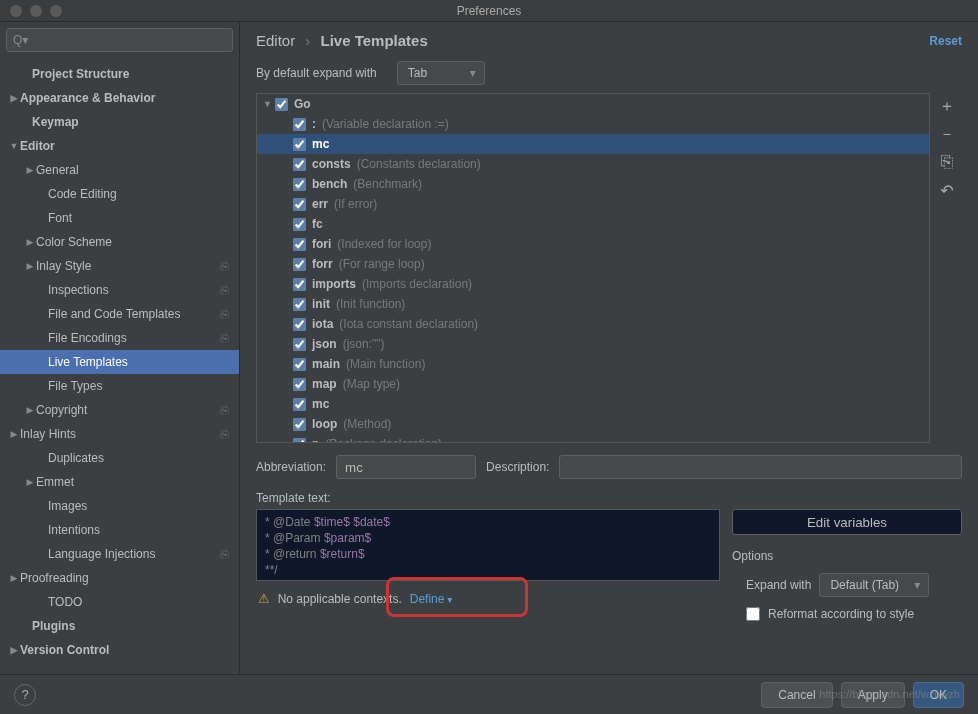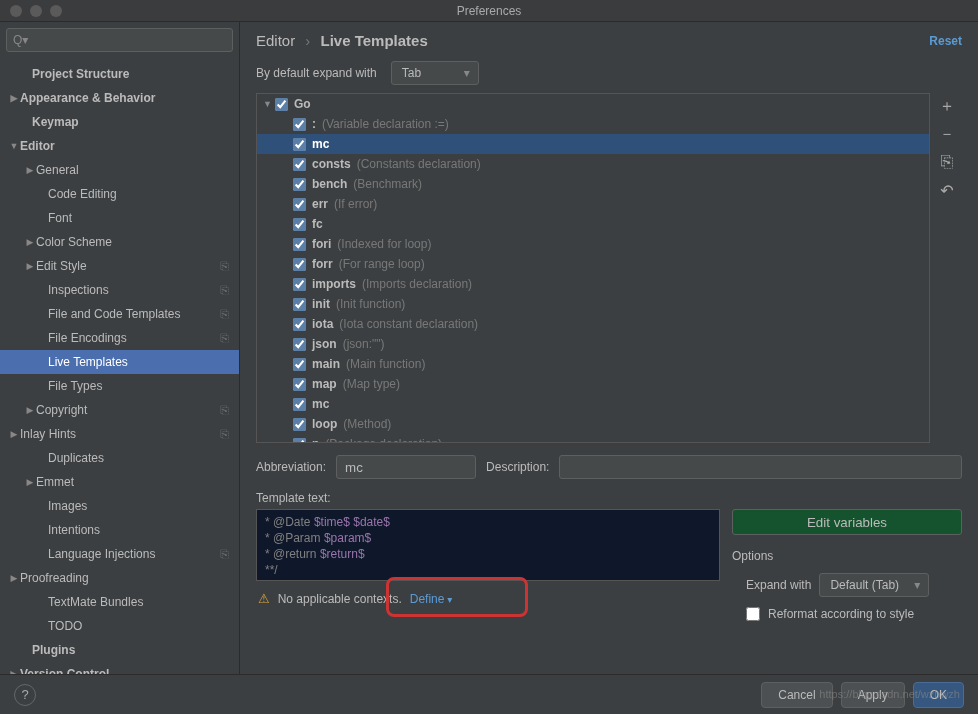--- a/index.html
+++ b/index.html
@@ -18,21 +18,21 @@
 .tree-row .arrow { width: 12px; display: inline-flex; justify-content: center; color: #888; font-size: 9px; }
 .tree-row .arrow.down::before { content: "▼"; }
 .tree-row .arrow.right::before { content: "▶"; }
 .tree-row .badge { margin-left: auto; margin-right: 10px; color: #6e6e6e; font-size: 11px; }
 .content { flex: 1; background: #3c3f41; display: flex; flex-direction: column; padding: 0; }
 .breadcrumb-row { display: flex; align-items: center; justify-content: space-between; padding: 10px 16px 8px 16px; }
 .breadcrumb { color: #bbbbbb; font-size: 15px; }
 .breadcrumb .sep { color: #777; margin: 0 6px; }
 .breadcrumb .current { font-weight: bold; }
 .reset-link { color: #5b9bd5; font-size: 12px; cursor: pointer; font-weight: bold; }
-.expand-row { display: flex; align-items: center; padding: 4px 16px 8px 16px; gap: 14px; }
+.expand-row { display: flex; align-items: center; padding: 4px 16px 8px 16px; gap: 20px; }
 .select { background: #45494a; border: 1px solid #5e6060; border-radius: 3px; height: 24px; padding: 0 26px 0 10px; color: #bbb; display: inline-flex; align-items: center; position: relative; min-width: 88px; }
 .select::after { content: "▾"; position: absolute; right: 8px; color: #888; }
 .template-area { display: flex; padding: 0 16px; gap: 4px; }
 .template-tree { flex: 1; background: #3c3f41; border: 1px solid #555; height: 350px; overflow-y: auto; }
 .template-actions { width: 28px; display: flex; flex-direction: column; gap: 2px; }
 .action-btn { width: 26px; height: 26px; background: #3c3f41; border: none; color: #aaa; font-size: 16px; display: flex; align-items: center; justify-content: center; cursor: pointer; }
 .tpl-row { display: flex; align-items: center; height: 20px; font-size: 12px; }
 .tpl-row.group { padding-left: 6px; }
 .tpl-row.item { padding-left: 36px; }
 .tpl-row.selected { background: #2f5179; color: #fff; }
@@ -48,21 +48,21 @@
 .bottom-section { display: flex; padding: 0 16px; gap: 12px; }
 .editor-col { flex: 1; display: flex; flex-direction: column; }
 .code-editor { background: #0f172a; border: 1px solid #555; height: 72px; padding: 4px 8px; font-family: Liberation Sans, sans-serif; font-size: 12px; color: #808080; overflow: hidden; line-height: 16px; }
 .code-editor .var { color: #9876aa; }
 .context-row { display: flex; align-items: center; gap: 8px; padding: 10px 2px; position: relative; }
 .warn-icon { color: #d9a33c; font-size: 13px; }
 .define-link { color: #5b9bd5; cursor: pointer; }
 .define-link::after { content: " ▾"; font-size: 10px; color: #5b9bd5; }
 .red-box { position: absolute; border: 3px solid #c33; border-radius: 8px; width: 142px; height: 40px; left: 130px; top: -4px; pointer-events: none; }
 .options-col { width: 230px; }
-.edit-vars-btn { width: 100%; height: 26px; background: #14532d; border: 1px solid #5e6060; border-radius: 3px; color: #bbb; margin-bottom: 14px; cursor: pointer; }
+.edit-vars-btn { width: 100%; height: 26px; background: #0f172a; border: 1px solid #5e6060; border-radius: 3px; color: #bbb; margin-bottom: 14px; cursor: pointer; }
 .options-title { color: #bbb; margin-bottom: 10px; }
 .option-row { display: flex; align-items: center; gap: 8px; margin-bottom: 10px; padding-left: 14px; }
 .option-row input[type="checkbox"] { width: 14px; height: 14px; }
 .footer { height: 40px; border-top: 1px solid #2b2b2b; display: flex; align-items: center; justify-content: space-between; padding: 0 14px; }
 .help-btn { width: 22px; height: 22px; border-radius: 50%; border: 1px solid #666; color: #aaa; display: flex; align-items: center; justify-content: center; font-size: 13px; cursor: pointer; }
 .footer-buttons { display: flex; gap: 8px; position: relative; }
 .btn { height: 26px; padding: 0 16px; background: #4c5052; border: 1px solid #5e6060; border-radius: 4px; color: #bbb; cursor: pointer; font-size: 12px; }
 .btn.primary { background: #365880; border-color: #4a6b94; }
 .watermark { position: absolute; right: 4px; top: 6px; color: #888; font-size: 11px; opacity: 0.6; pointer-events: none; white-space: nowrap; }
 </style>
@@ -111,21 +111,21 @@
         <div class="tree-row" style="padding-left: 36px;">
           <span class="arrow "></span>
           <span>Font</span>
         </div>
         <div class="tree-row" style="padding-left: 24px;">
           <span class="arrow right"></span>
           <span>Color Scheme</span>
         </div>
         <div class="tree-row" style="padding-left: 24px;">
           <span class="arrow right"></span>
-          <span>Edit Style</span>
+          <span>Inlay Style</span>
           <span class="badge">⎘</span>
         </div>
         <div class="tree-row" style="padding-left: 36px;">
           <span class="arrow "></span>
           <span>Inspections</span>
           <span class="badge">⎘</span>
         </div>
         <div class="tree-row" style="padding-left: 36px;">
           <span class="arrow "></span>
           <span>File and Code Templates</span>
@@ -171,24 +171,20 @@
           <span>Intentions</span>
         </div>
         <div class="tree-row" style="padding-left: 36px;">
           <span class="arrow "></span>
           <span>Language Injections</span>
           <span class="badge">⎘</span>
         </div>
         <div class="tree-row" style="padding-left: 8px;">
           <span class="arrow right"></span>
           <span>Proofreading</span>
-        </div>
-        <div class="tree-row" style="padding-left: 36px;">
-          <span class="arrow "></span>
-          <span>TextMate Bundles</span>
         </div>
         <div class="tree-row" style="padding-left: 36px;">
           <span class="arrow "></span>
           <span>TODO</span>
         </div>
         <div class="tree-row bold" style="padding-left: 20px;">
           <span class="arrow "></span>
           <span>Plugins</span>
         </div>
         <div class="tree-row bold" style="padding-left: 8px;">

